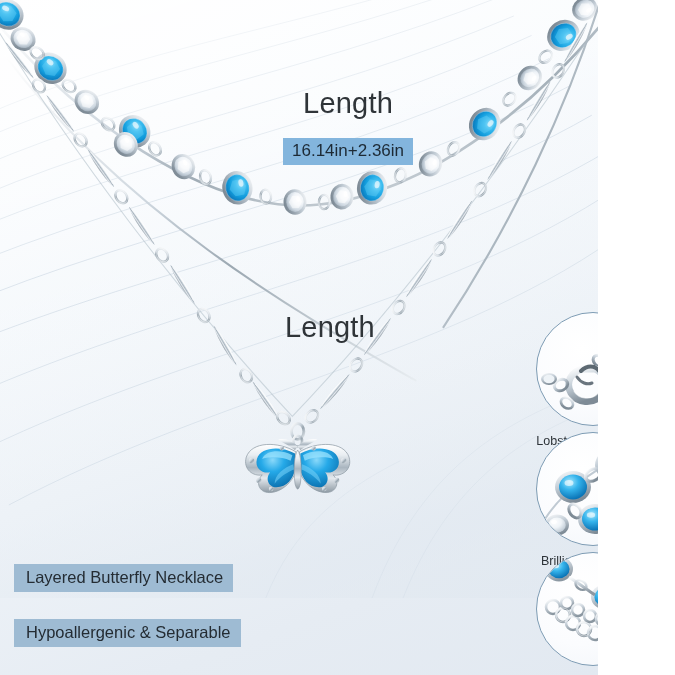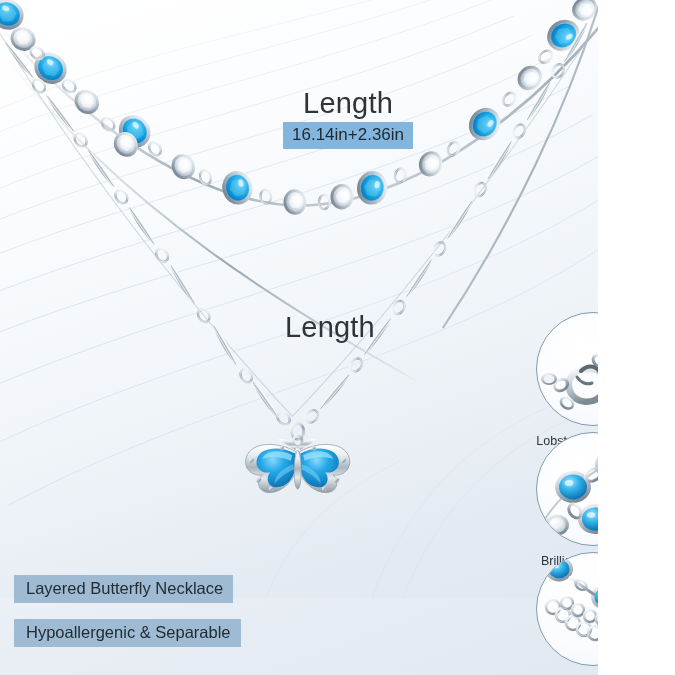--- a/index.html
+++ b/index.html
@@ -34,41 +34,41 @@
   .length-title {
     font-size: 29px;
     font-weight: 400;
     color: #2f3438;
     letter-spacing: 0.2px;
     line-height: 1.1;
     white-space: nowrap;
   }
   .length-badge {
     display: inline-block;
-    margin-top: 2px;
+    margin-top: 18px;
     padding: 3px 9px 4px 9px;
     background: #83b5dd;
     color: #1d2a35;
     font-size: 17px;
     line-height: 1.2;
     white-space: nowrap;
   }
 
   .feature-badges {
     position: absolute;
     left: 14px;
     bottom: 28px;
   }
   .feature-badge {
     display: block;
     background: #9ebbd3;
     color: #242c33;
     font-size: 16.5px;
     padding: 4px 10px 5px 12px;
-    margin-top: 16px;
+    margin-top: 27px;
     white-space: nowrap;
     width: max-content;
   }
 
   
   .callout {
     position: absolute;
     width: 118px;
     text-align: center;
   }

